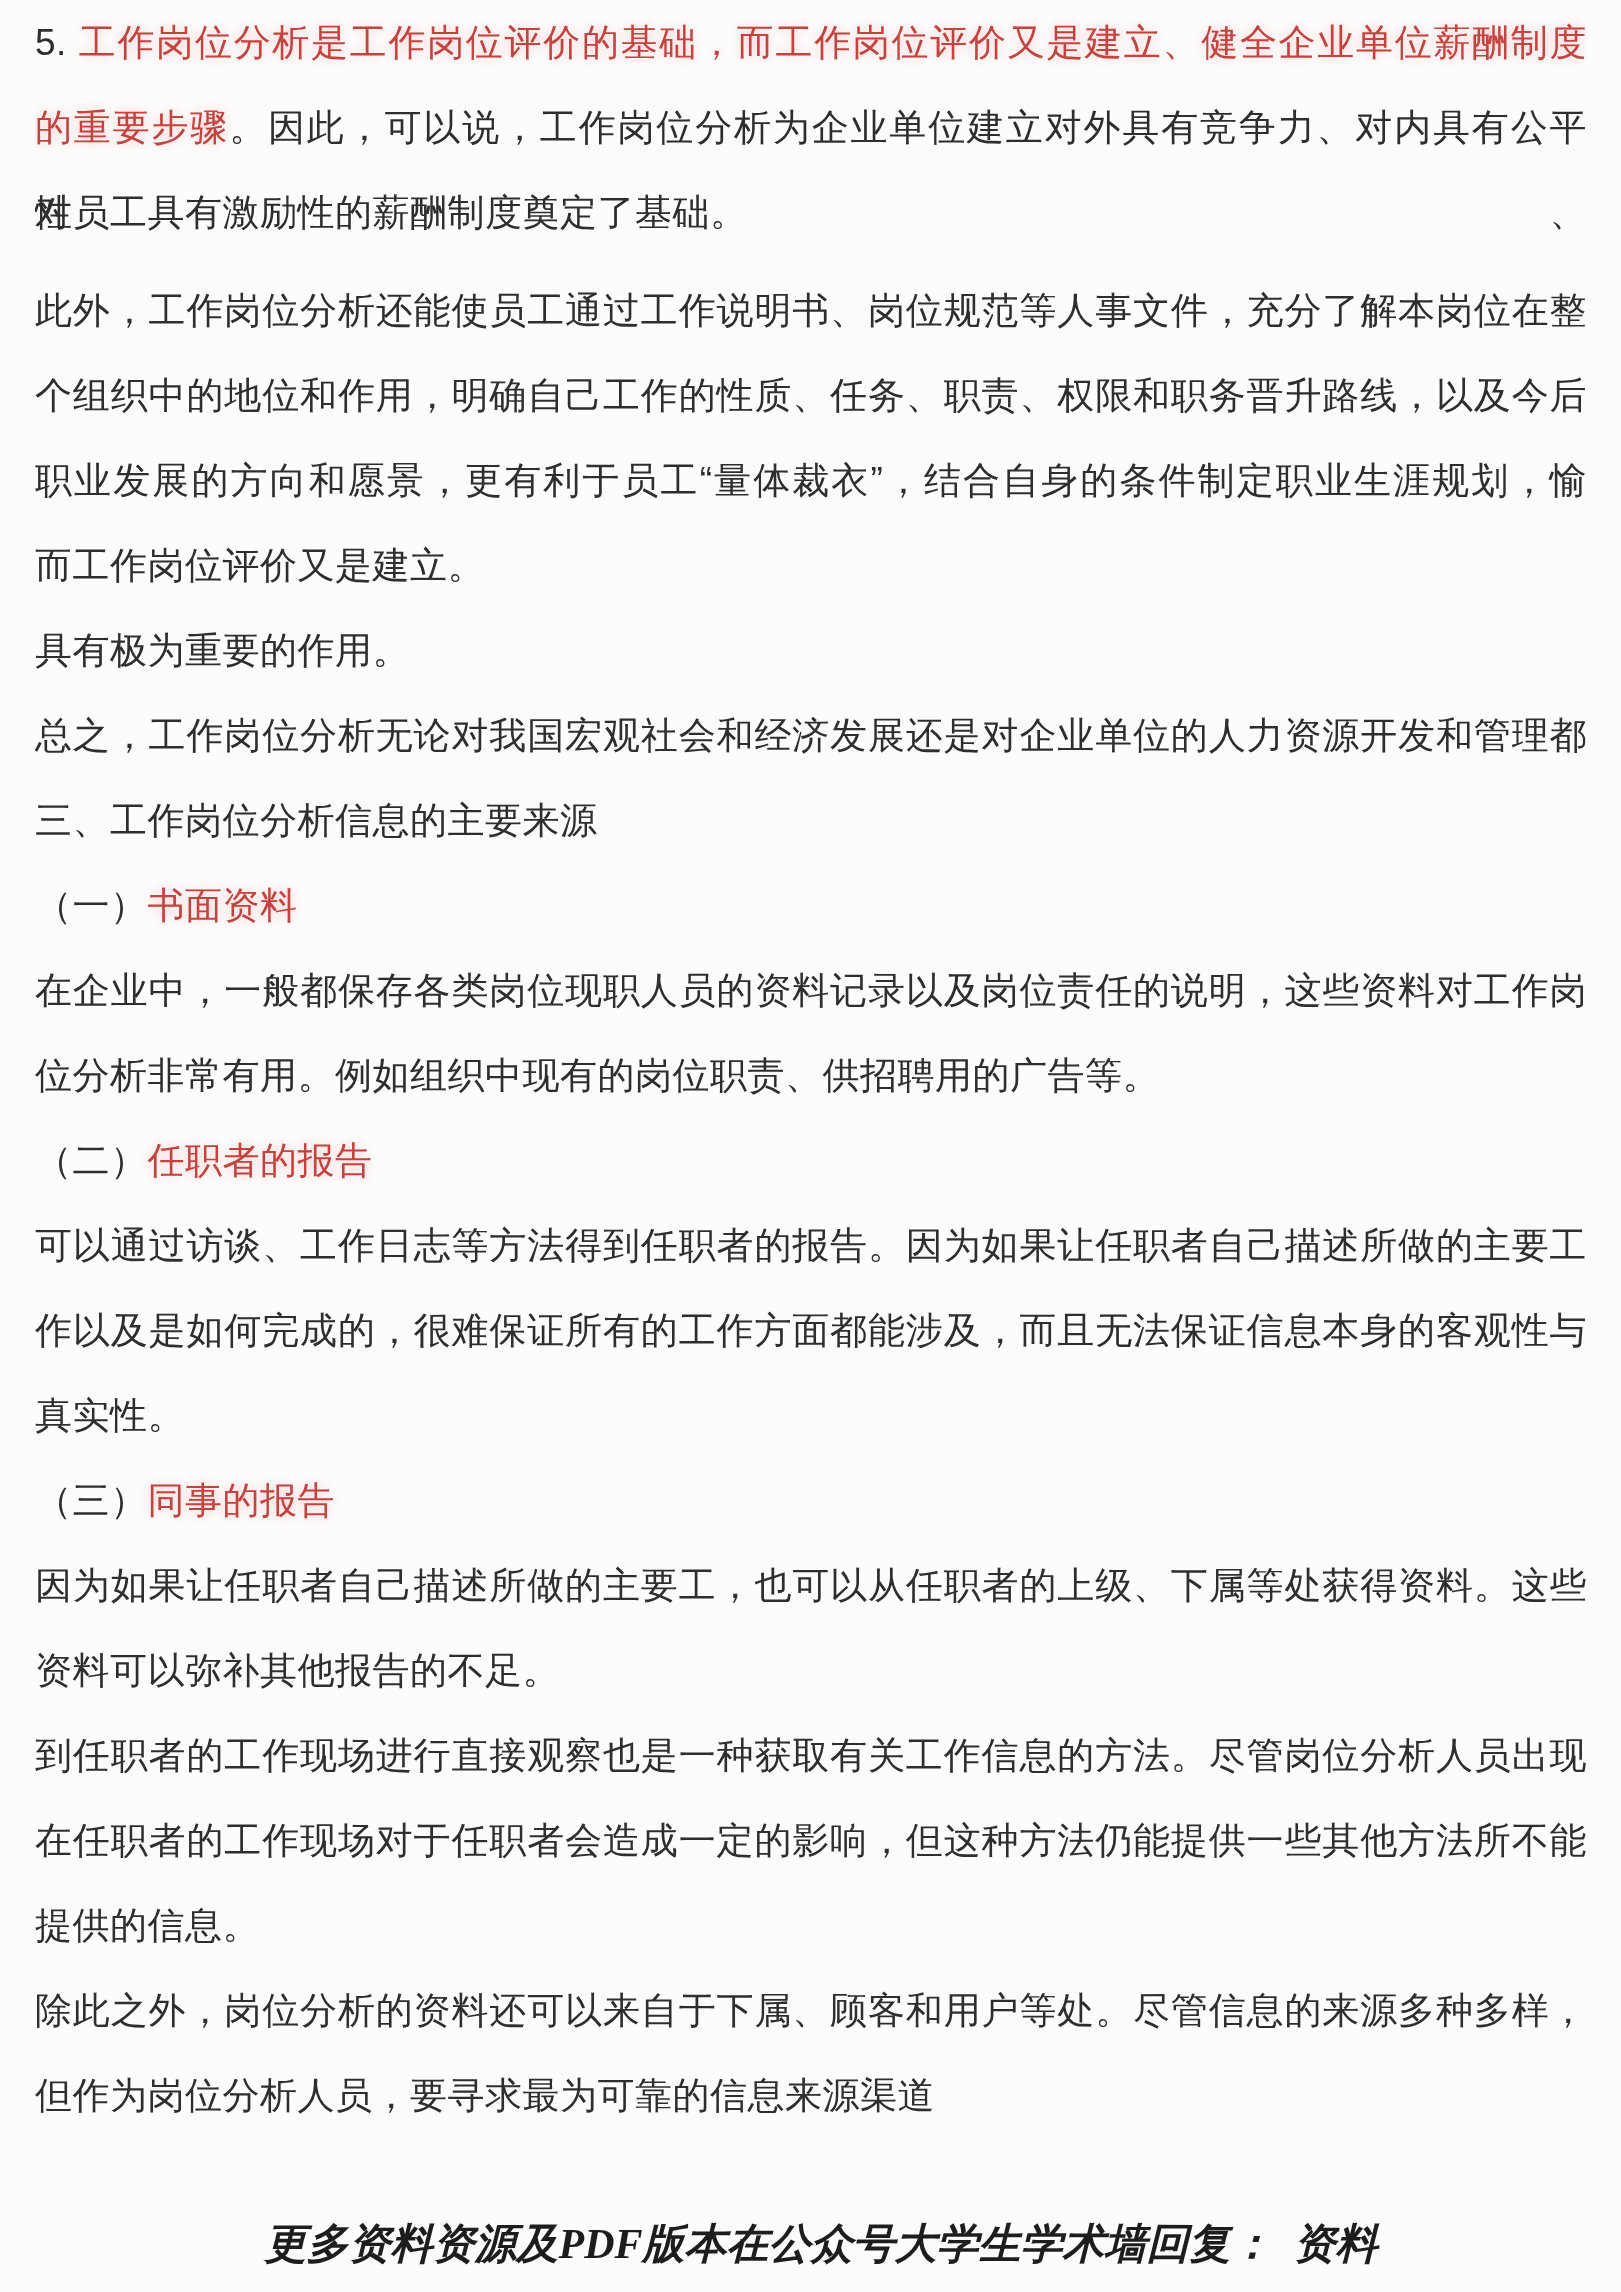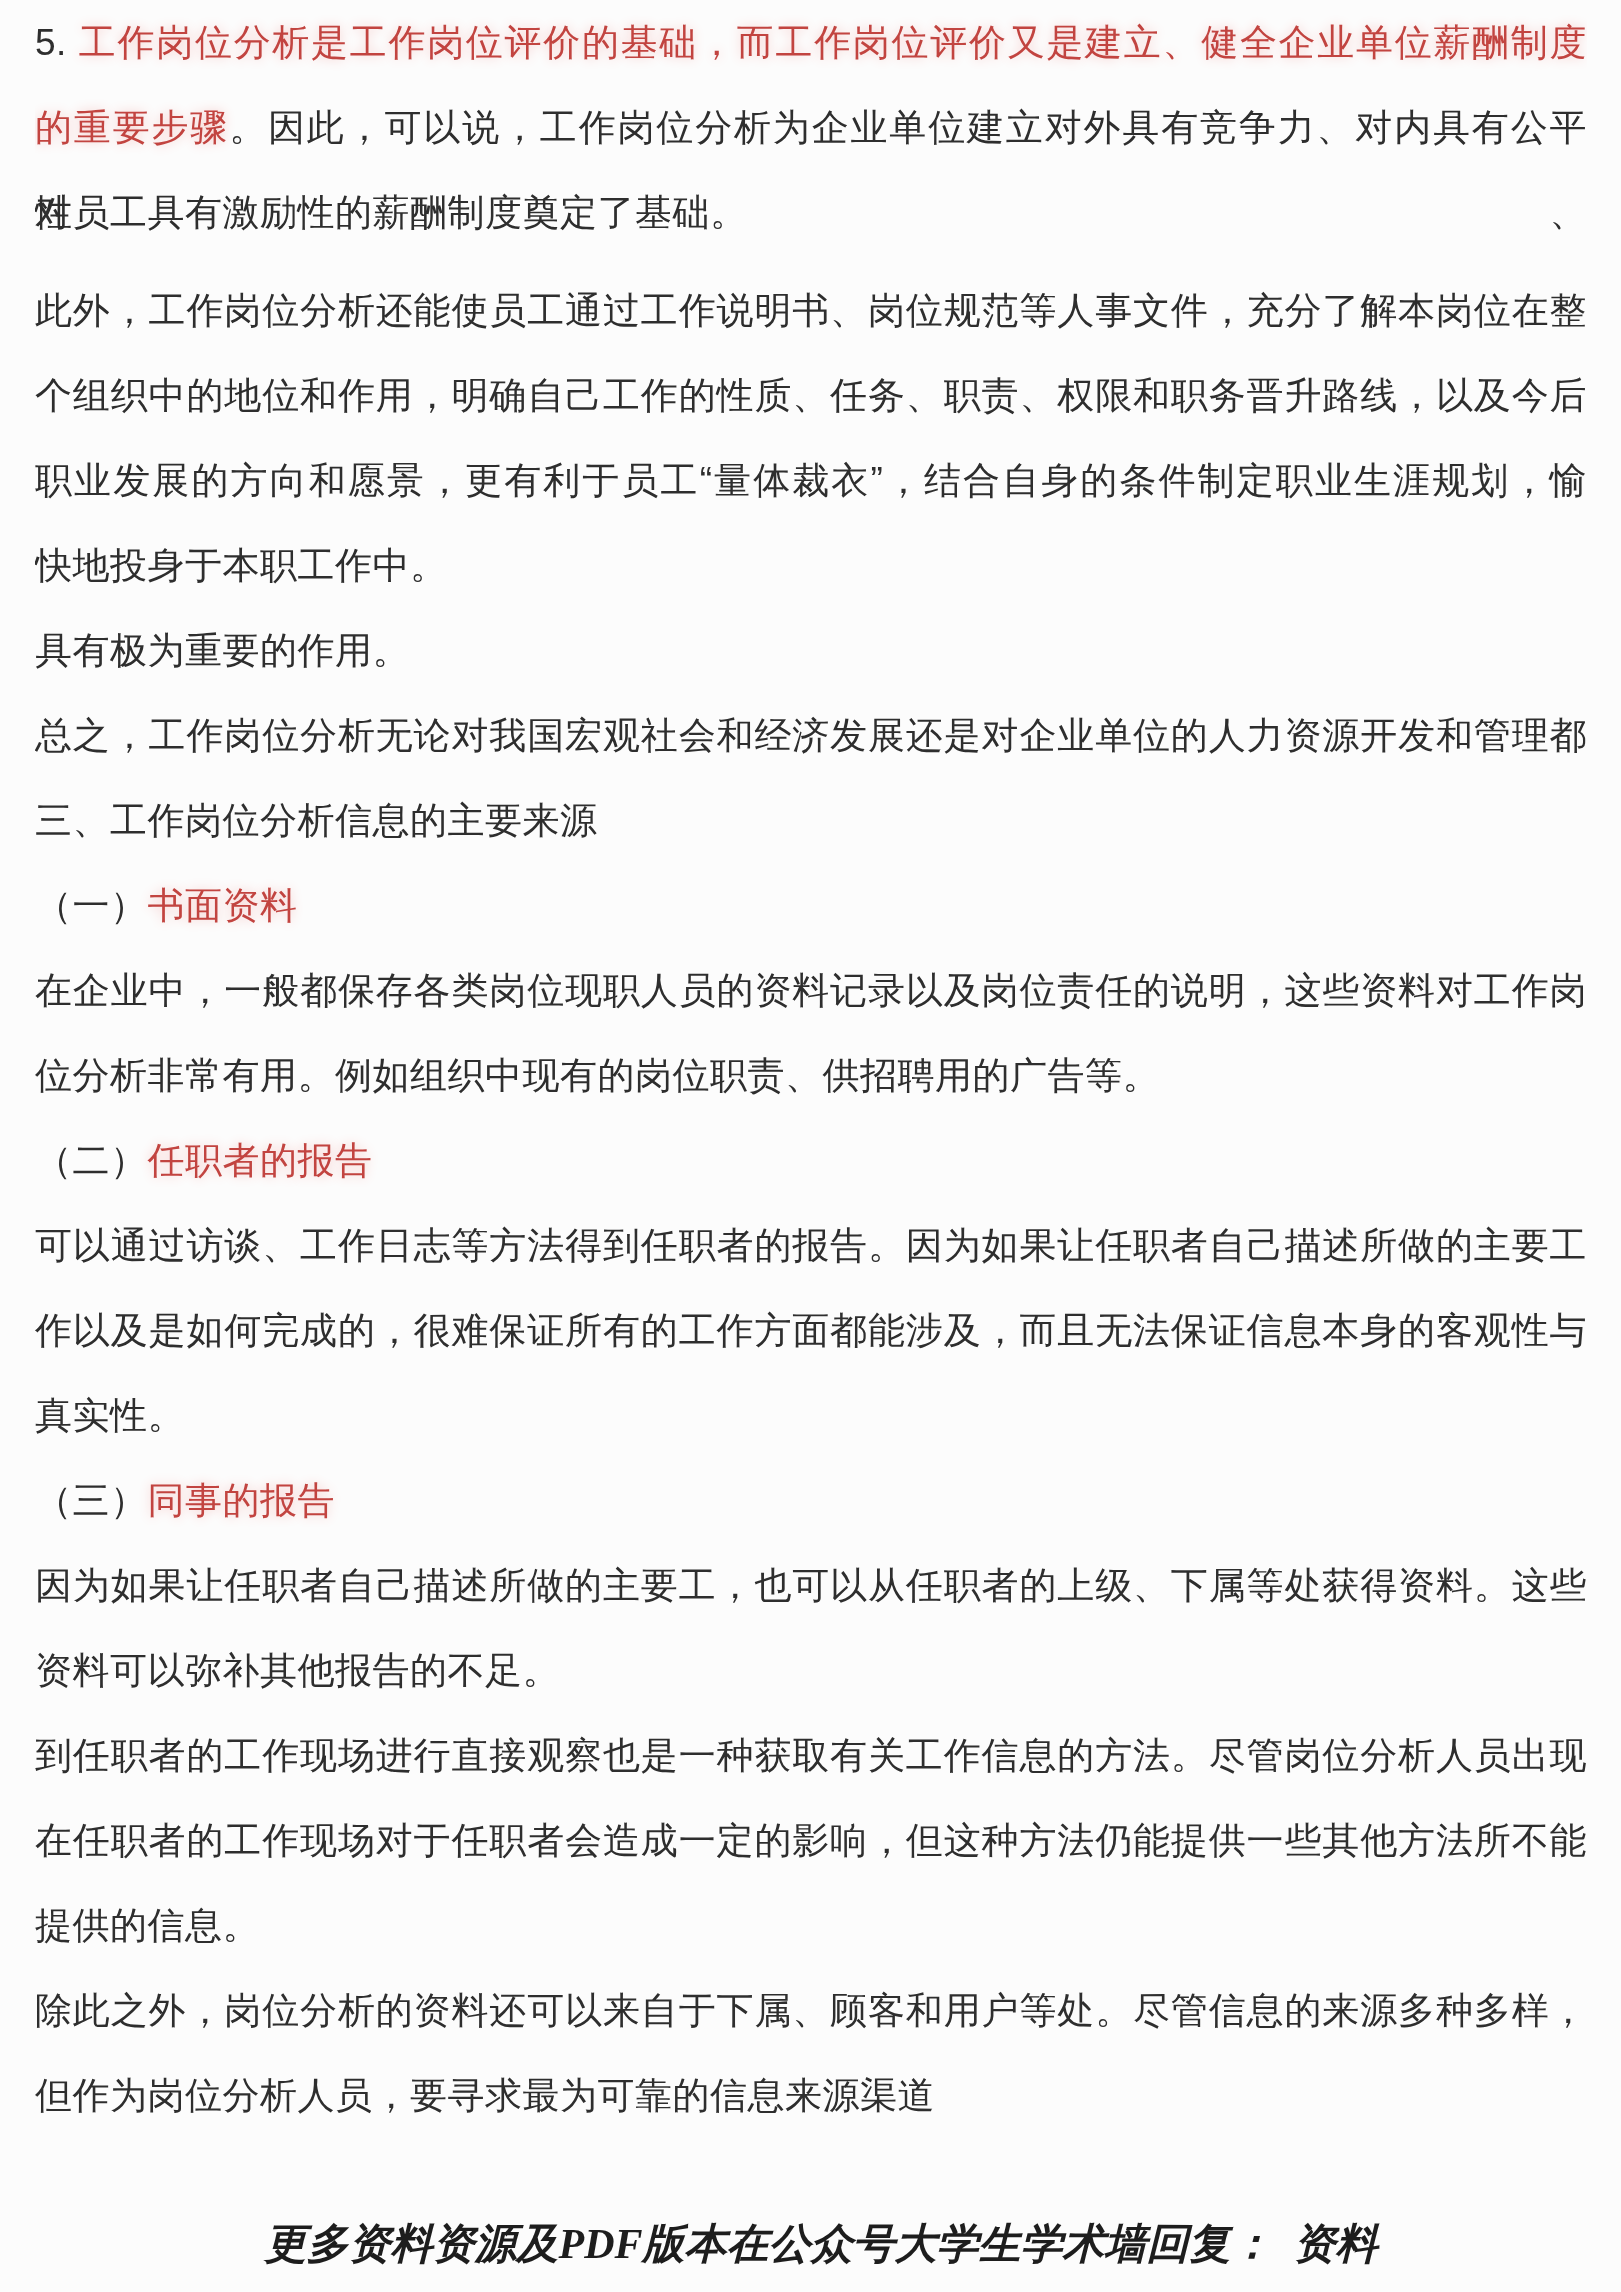--- a/index.html
+++ b/index.html
@@ -66,21 +66,21 @@
     <div class="line just"><span class="red">的重要步骤</span><span>。因此，可以说，工作岗位分析为企业单位建立对外具有竞争力、对内具有公平性、</span></div>
 
     <div class="line"><span>对员工具有激励性的薪酬制度奠定了基础。</span></div>
 
     <div class="line just pgap"><span>此外，工作岗位分析还能使员工通过工作说明书、岗位规范等人事文件，充分了解本岗位在整</span></div>
 
     <div class="line just"><span>个组织中的地位和作用，明确自己工作的性质、任务、职责、权限和职务晋升路线，以及今后</span></div>
 
     <div class="line just"><span>职业发展的方向和愿景，更有利于员工“量体裁衣”，结合自身的条件制定职业生涯规划，愉</span></div>
 
-    <div class="line"><span>快地投身于本职工作中。</span></div>
+    <div class="line"><span>而工作岗位评价又是建立。</span></div>
 
     <div class="line"><span>具有极为重要的作用。</span></div>
 
     <div class="line just"><span>总之，工作岗位分析无论对我国宏观社会和经济发展还是对企业单位的人力资源开发和管理都</span></div>
 
     <div class="line"><span>三、工作岗位分析信息的主要来源</span></div>
 
     <div class="line"><span>（一）</span><span class="red">书面资料</span></div>
 
     <div class="line just"><span>在企业中，一般都保存各类岗位现职人员的资料记录以及岗位责任的说明，这些资料对工作岗</span></div>

